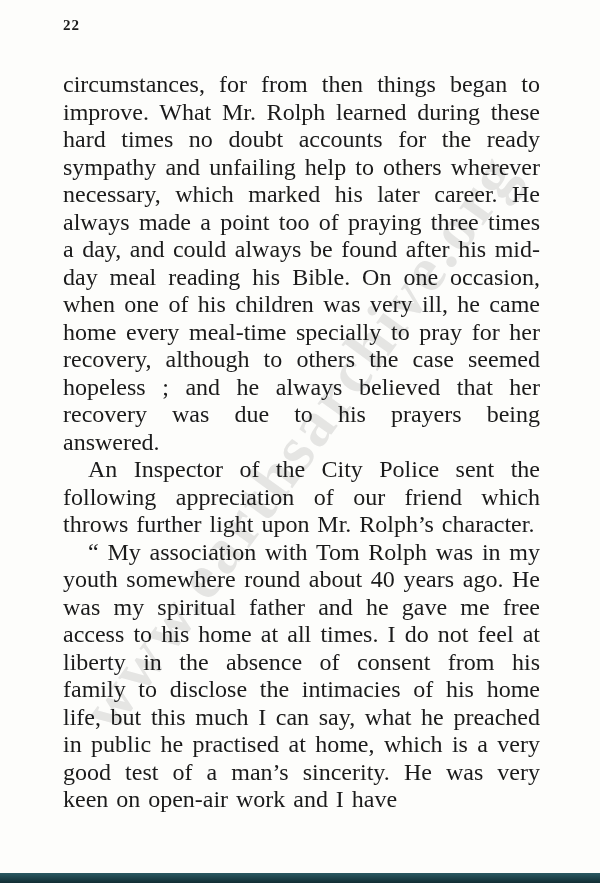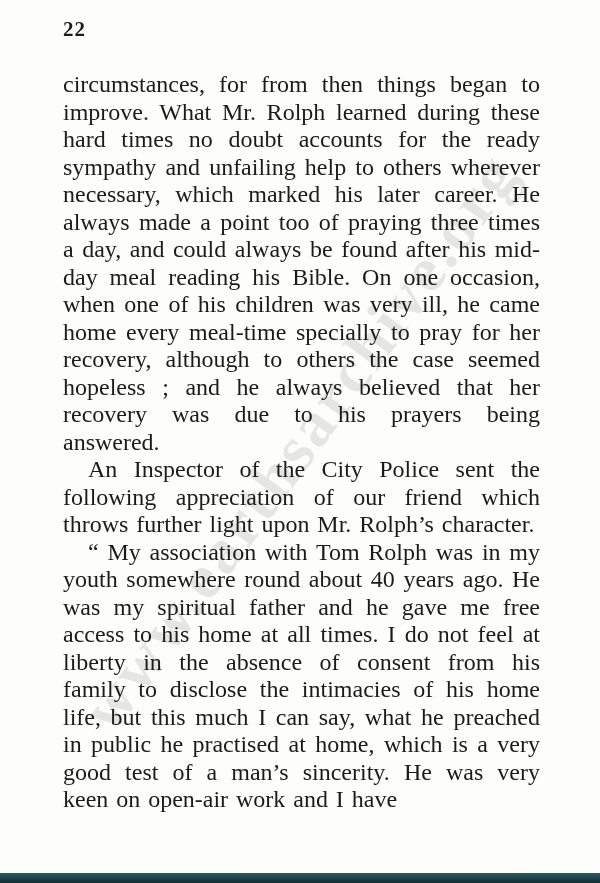--- a/index.html
+++ b/index.html
@@ -21,21 +21,21 @@
     position: absolute;
     top: 17px;
     left: 63px;
     right: 60px;
     height: 22px;
   }
   .page-number {
     position: absolute;
     left: 0;
     top: 0;
-    font-size: 21px;
+    font-size: 15px;
     font-weight: bold;
     letter-spacing: 1px;
   }
   .running-header {
     position: absolute;
     left: 0;
     right: 0;
     top: 1px;
     text-align: center;
     font-size: 15px;

